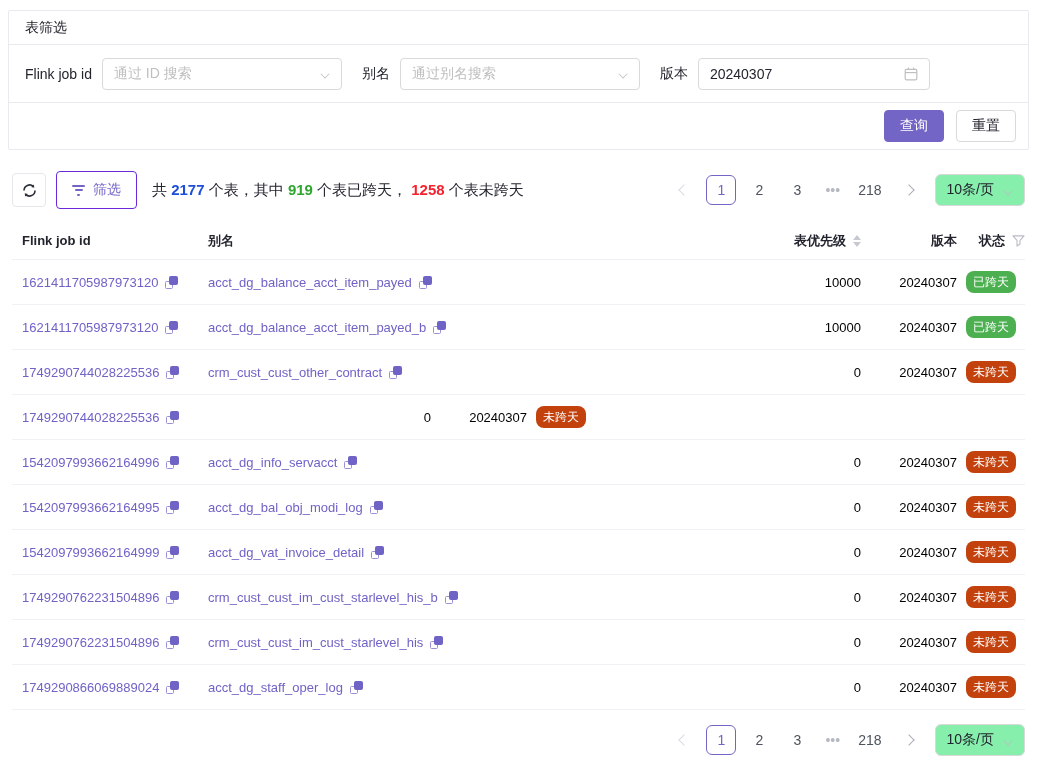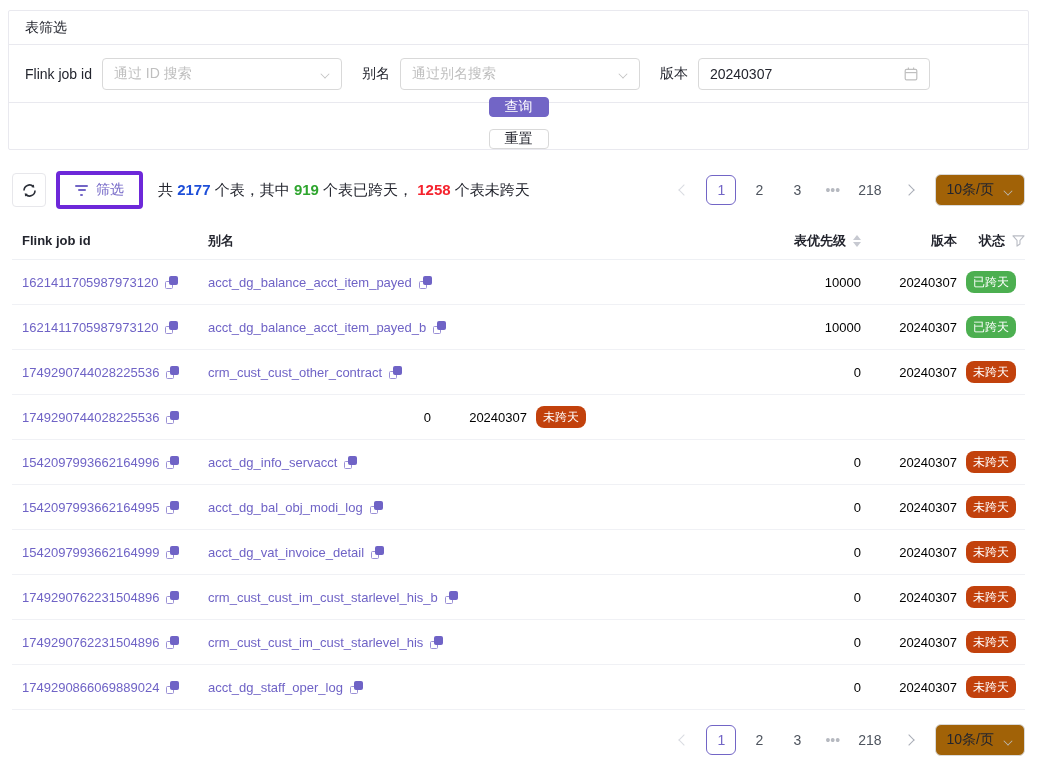--- a/index.html
+++ b/index.html
@@ -14,21 +14,21 @@
   .fc-body { height:58px; display:flex; align-items:center; padding:0 16px;
     border-bottom:1px solid #e9e9ef; }
   .field-label { font-size:14px; color:#23252e; margin-right:10px; white-space:nowrap; }
   .select-box { width:240px; height:32px; border:1px solid #d9d9d9; border-radius:4px;
     display:flex; align-items:center; justify-content:space-between; padding:0 11px; background:#fff; }
   .placeholder { color:#bfbfbf; font-size:14px; }
   .field-gap { width:20px; }
   .date-box { width:232px; height:32px; border:1px solid #d9d9d9; border-radius:4px;
     display:flex; align-items:center; justify-content:space-between; padding:0 11px; background:#fff; }
   .date-value { font-size:14px; color:#23252e; }
-  .fc-footer { height:46px; display:flex; align-items:center; justify-content:flex-end; gap:12px; padding:0 12px;flex-direction:column; }
+  .fc-footer { height:46px; display:flex; align-items:center; justify-content:flex-end; gap:12px; padding:0 12px; }
   .btn { height:32px; padding:0 15px; font-size:14px; border-radius:4px; display:flex;
     align-items:center; justify-content:center; cursor:pointer; }
   .btn-primary { background:#7265c6; color:#fff; border:1px solid #7265c6; }
   .btn-default { background:#fff; color:#23252e; border:1px solid #d9d9d9; }
 
   
   .chevron-down { width:9px; height:9px; position:relative; }
   .chevron-down::before { content:""; position:absolute; left:0; top:1px; width:7px; height:7px;
     border-right:1.5px solid #bfbfbf; border-bottom:1.5px solid #bfbfbf; transform:rotate(45deg) scale(.8); }
   .copy-icon { position:relative; width:13px; height:13px; display:inline-block; margin-left:7px;
@@ -44,38 +44,38 @@
     border-top:5px solid #c7c9d1; }
   .filter-lines { display:inline-flex; flex-direction:column; align-items:center; gap:2.5px; margin-right:8px; }
   .filter-lines i { display:block; height:2px; background:#7265c6; border-radius:1px; }
   .filter-lines i:nth-child(1){ width:13px; } .filter-lines i:nth-child(2){ width:8px; }
   .filter-lines i:nth-child(3){ width:3px; }
 
   
   .toolbar { left:12px; top:171px; width:1013px; height:38px; display:flex; align-items:center; }
   .icon-btn { width:34px; height:34px; border:1px solid #e7e7eb; border-radius:4px; background:#fff;
     display:flex; align-items:center; justify-content:center; cursor:pointer; }
-  .filter-btn { margin-left:10px; height:38px; padding:0 15px; border:4px solid #6d28d9; border-radius:4px;
+  .filter-btn { margin-left:10px; height:38px; padding:0 15px; border:1px solid #6d28d9; border-radius:4px;
     background:#fff; color:#7265c6; font-size:14px; display:flex; align-items:center; cursor:pointer; }
   .stats { margin-left:15px; font-size:15px; color:#23252e; white-space:nowrap; }
   .stats b { font-weight:bold; }
   .num-total { color:#1d4ed8; } .num-crossed { color:#2ea52e; } .num-uncrossed { color:#f5222d; }
   .spacer { flex:1; }
 
   
   .pagination { display:flex; align-items:center; gap:8px; }
   .page-arrow { width:28px; height:30px; display:flex; align-items:center; justify-content:center; cursor:pointer; }
   .arrow-glyph { width:8px; height:8px; border-left:1.6px solid #bfc2ca; border-bottom:1.6px solid #bfc2ca; }
   .arrow-prev .arrow-glyph { transform:rotate(45deg); border-color:#d9dbe1; }
   .arrow-next .arrow-glyph { transform:rotate(-135deg); border-color:#a9adb7; }
   .page-item { min-width:30px; height:30px; line-height:28px; text-align:center; font-size:14px;
     color:#4e545e; border:1px solid transparent; border-radius:6px; cursor:pointer; padding:0 4px; }
   .page-item.active { border-color:#7265c6; color:#7265c6; background:#fff; }
   .page-ellipsis { color:#b6b9c0; cursor:pointer; min-width:24px; text-align:center; }
-  .page-size { margin-left:4px; height:32px; border:1px solid #d9d9d9; border-radius:6px; background:#a16207;
+  .page-size { margin-left:4px; height:32px; border:1px solid #d9d9d9; border-radius:6px; background:#86efac;
     display:flex; align-items:center; gap:10px; padding:1px 11px; font-size:14px; color:#23252e; cursor:pointer; }
 
   
   .table { left:12px; top:222px; width:1013px; }
   .thead { display:flex; align-items:center; height:38px; border-bottom:1px solid #eef0f4;
     font-size:14px; font-weight:bold; color:#23252e; }
   .tr { display:flex; align-items:center; height:45px; border-bottom:1px solid #f0f1f5; }
   .td,.th { display:flex; align-items:center; font-size:13px; }
   .col-job { width:196px; padding-left:10px; }
   .col-alias { width:430px; padding-left:0; }

